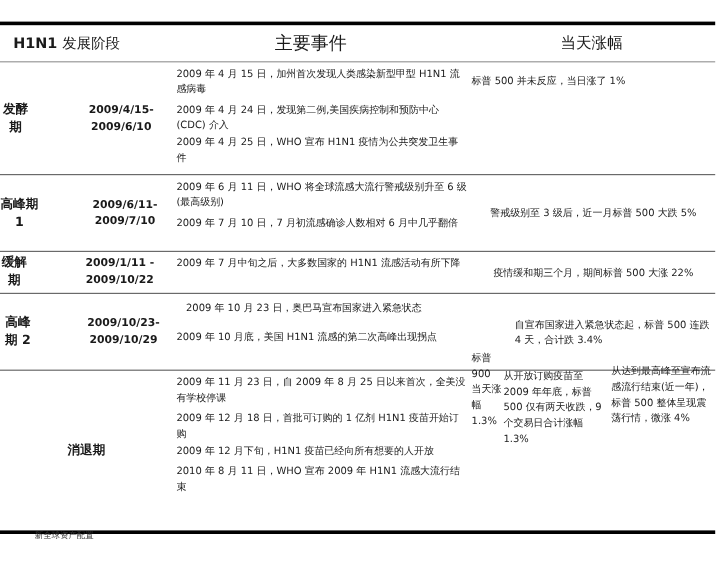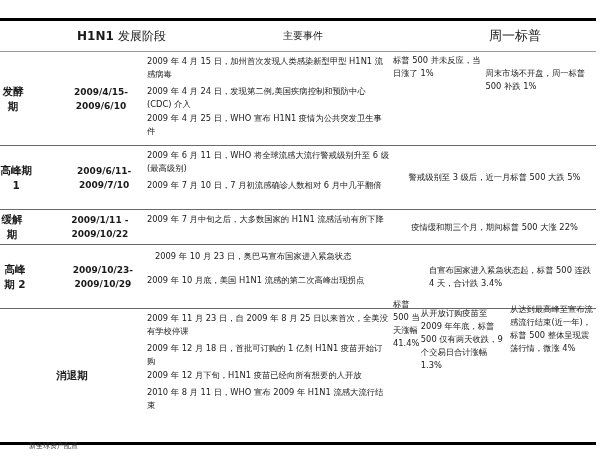--- a/index.html
+++ b/index.html
@@ -1,59 +1,58 @@
 <!DOCTYPE html>
 <html><head>
 <meta charset="utf-8">
 <style>
   html, body { margin:0; padding:0; background:#ffffff; }
   body { width:600px; height:468px; position:relative; overflow:hidden;
          font-family:"DejaVu Sans", "Liberation Sans", sans-serif; color:#1a1a1a; }
   .table { position:absolute; left:0; top:18px; width:596px; }
   .top-rule { height:3px; background:#000; }
   .header { display:flex; height:30px; align-items:center; border-bottom:1px solid #9a9a9a; }
-  .h1 { width:128px; padding-left:33px; box-sizing:border-box; font-size:12px; font-weight:bold;margin-left:44px; }
+  .h1 { width:128px; padding-left:11px; box-sizing:border-box; font-size:12px; font-weight:bold; }
   .h1 .zh { font-weight:normal; font-family:"DejaVu Serif", serif; }
-  .h2 { width:262px; text-align:center; font-size:10px; font-family:Liberation Mono, monospace; padding-left:0; }
+  .h2 { width:262px; text-align:center; font-size:15px; font-family:Liberation Mono, monospace; padding-left:0; }
   .h3 { flex:1; text-align:center; font-size:13px; font-family:"DejaVu Serif", serif; }
   .row { display:flex; border-bottom:1px solid #6a6a6a; }
   .row.last { border-bottom:3px solid #000; }
   .phase { width:144px; display:flex; flex-direction:row; align-items:center; justify-content:center; text-align:center;gap:32px; }
   .phase-name { font-size:10.5px; font-weight:bold; line-height:15px; }
   .phase-date { font-size:9px; font-weight:bold; line-height:14px; }
   .events { width:245px; padding:2px 0 2px 0; box-sizing:border-box; }
   .event { font-size:8.3px; line-height:13px; padding:1px 0 3px 3px; }
   .reaction-col { flex:1; display:flex; flex-direction:row; padding-left:4px; box-sizing:border-box; }
   .reaction { font-size:8.3px; line-height:13px; display:flex; align-items:center; }
   .footer { position:absolute; left:29px; top:441px; font-size:7px; color:#333; }
 </style>
 </head>
 <body>
 
 <div class="table">
   <div class="top-rule"></div>
   <div class="header">
     <div class="h1"><span>H1N1 </span><span class="zh">发展阶段</span></div>
     <div class="h2">主要事件</div>
-    <div class="h3">周一标普</div>
+    <div class="h3">当天涨幅</div>
   </div>
 
   <div class="row" style="height:93px;">
     <div class="phase">
       <div class="phase-name">发酵期</div>
       <div class="phase-date">2009/4/15-2009/6/10</div>
     </div>
     <div class="events">
       <div class="event">2009 年 4 月 15 日，加州首次发现人类感染新型甲型 H1N1 流感病毒</div>
       <div class="event" style="padding-bottom:0">2009 年 4 月 24 日，发现第二例,美国疾病控制和预防中心(CDC) 介入</div>
       <div class="event">2009 年 4 月 25 日，WHO 宣布 H1N1 疫情为公共突发卫生事件</div>
     </div>
     <div class="reaction-col">
       <div class="reaction" style="height:30px;">标普 500 并未反应，当日涨了 1%</div>
-      <div class="reaction" style="height:56px;">周末市场不开盘，周一标普 500 补跌 1%</div>
     </div>
   </div>
 
   <div class="row" style="height:63px;">
     <div class="phase">
       <div class="phase-name">高峰期 1</div>
       <div class="phase-date">2009/6/11-2009/7/10</div>
     </div>
     <div class="events">
       <div class="event">2009 年 6 月 11 日，WHO 将全球流感大流行警戒级别升至 6 级(最高级别)</div>
@@ -95,20 +94,20 @@
     <div class="phase">
       <div class="phase-name">消退期</div>
     </div>
     <div class="events">
       <div class="event">2009 年 11 月 23 日，自 2009 年 8 月 25 日以来首次，全美没有学校停课</div>
       <div class="event" style="padding-bottom:0">2009 年 12 月 18 日，首批可订购的 1 亿剂 H1N1 疫苗开始订购</div>
       <div class="event">2009 年 12 月下旬，H1N1 疫苗已经向所有想要的人开放</div>
       <div class="event">2010 年 8 月 11 日，WHO 宣布 2009 年 H1N1 流感大流行结束</div>
     </div>
     <div class="reaction-col">
-      <div class="reaction" style="height:30px;">标普 500 当天涨幅 41.4%</div>
+      <div class="reaction" style="height:30px;">标普 900 当天涨幅 1.3%</div>
       <div class="reaction" style="height:60px;">从开放订购疫苗至 2009 年年底，标普 500 仅有两天收跌，9 个交易日合计涨幅 1.3%</div>
       <div class="reaction" style="height:40px;">从达到最高峰至宣布流感流行结束(近一年)，标普 500 整体呈现震荡行情，微涨 4%</div>
     </div>
   </div>
 </div>
 
 <div class="footer">新全球资产配置</div>
 
 </body></html>

